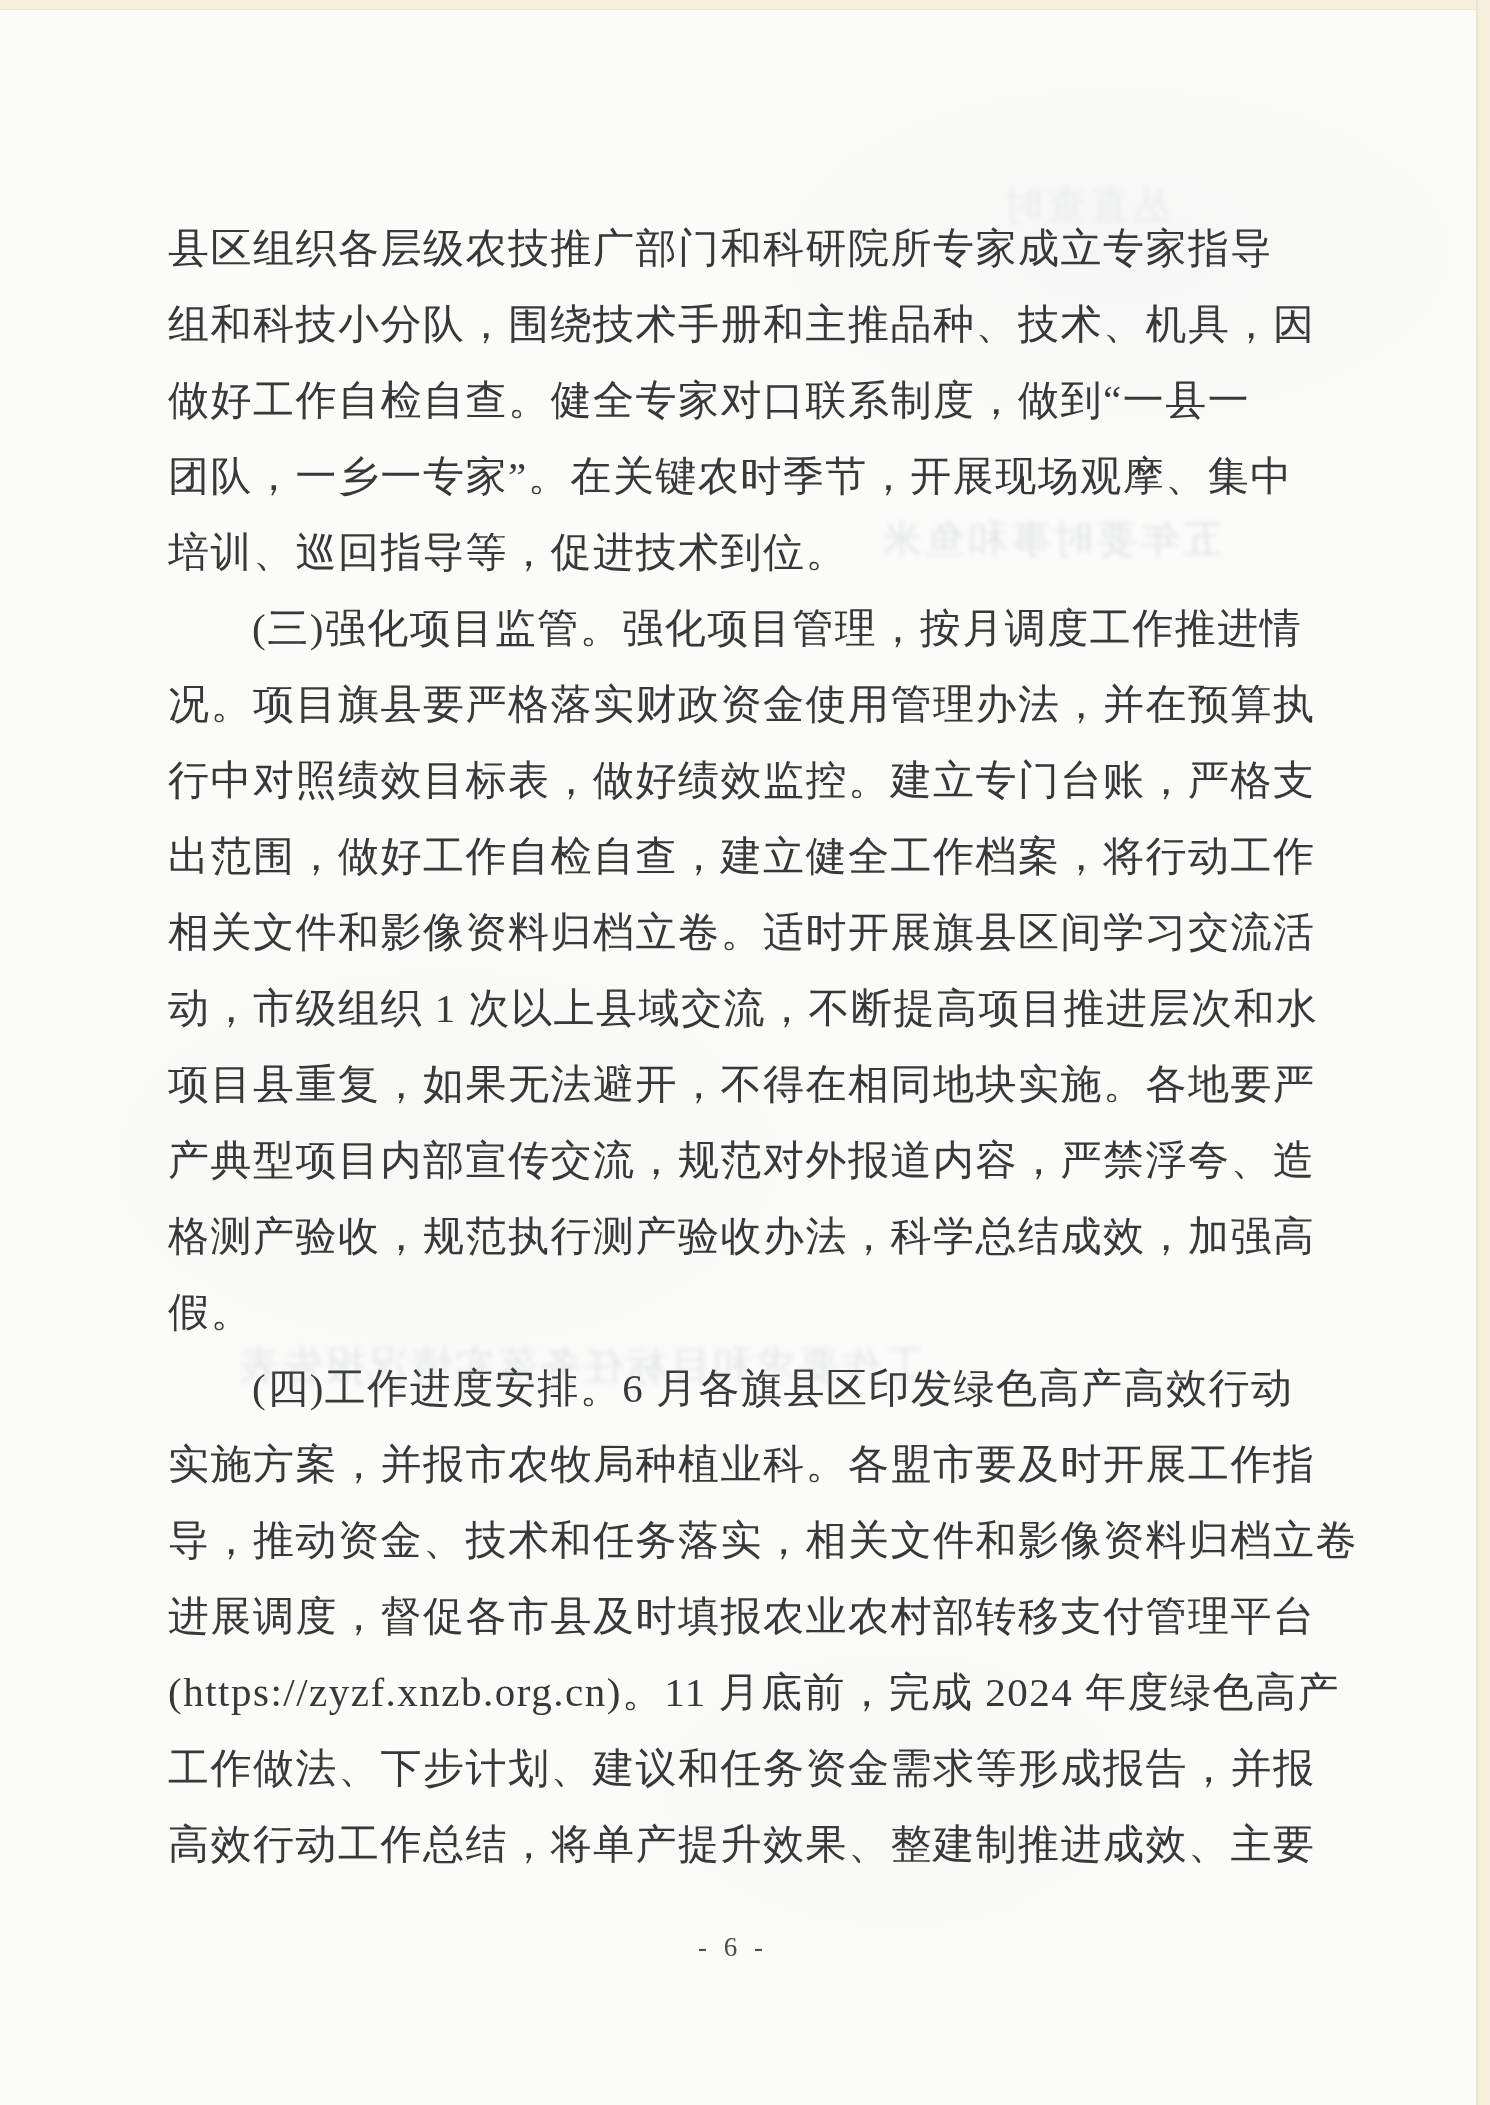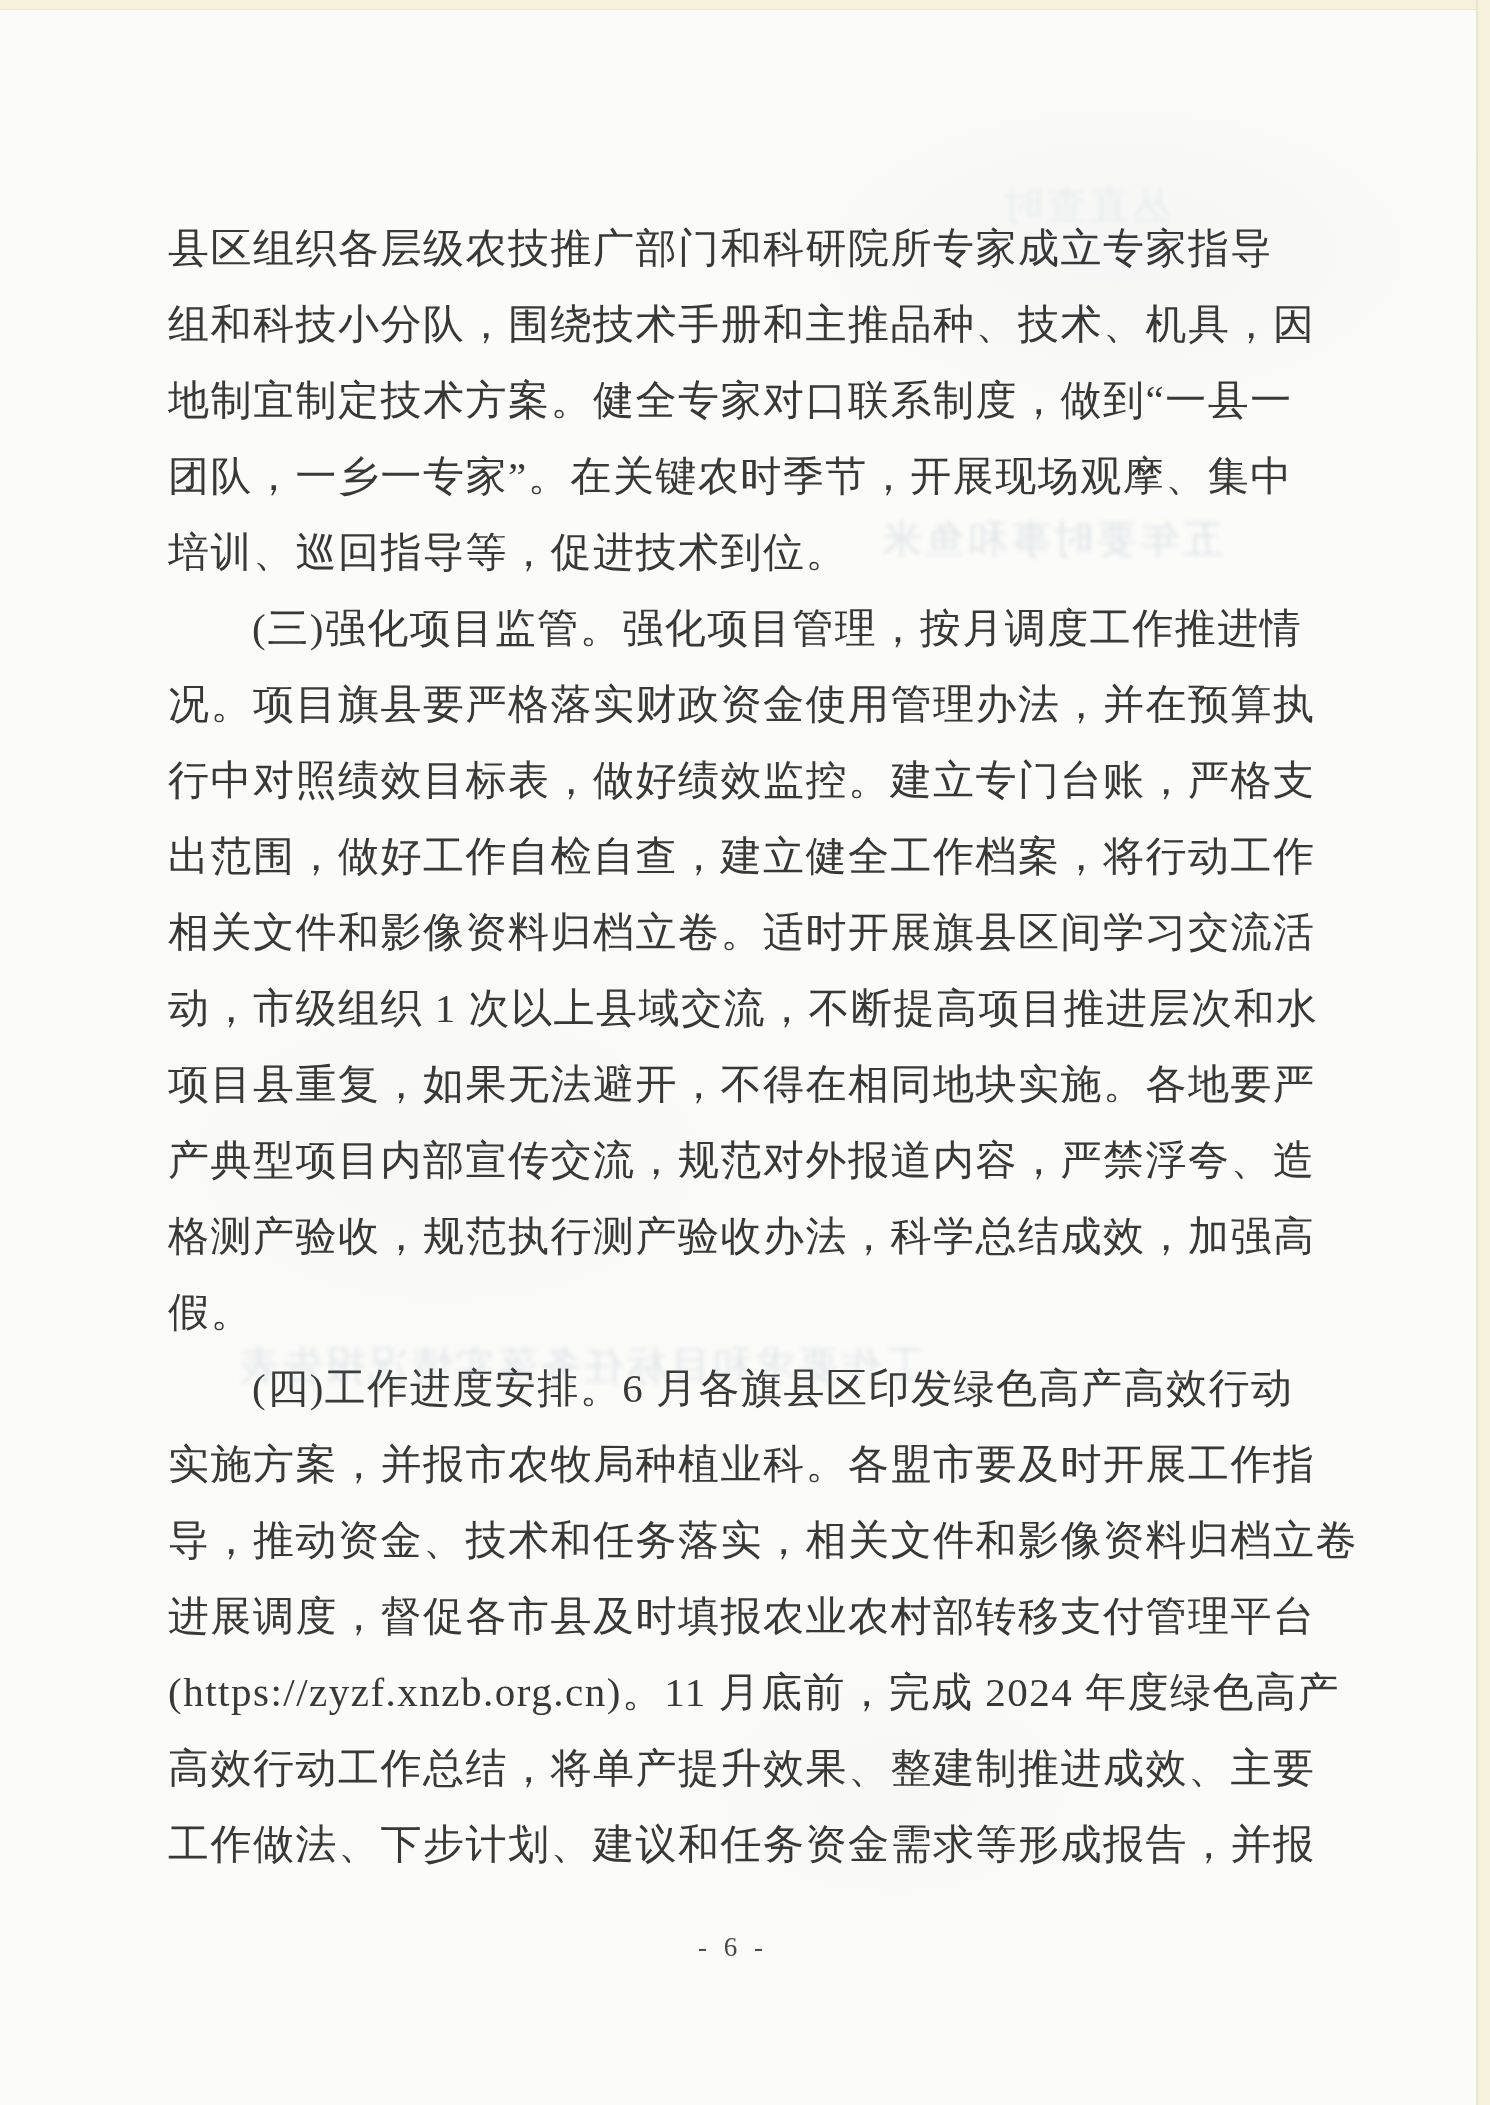--- a/index.html
+++ b/index.html
@@ -80,40 +80,40 @@
 <div class="page">
 
   <div class="edge-top"></div>
   <div class="edge-right"></div>
 
   <div class="ghost ghost-3">丛直查时</div>
 
   <main class="text-block">
     <div class="line">县区组织各层级农技推广部门和科研院所专家成立专家指导</div>
     <div class="line">组和科技小分队，围绕技术手册和主推品种、技术、机具，因</div>
-    <div class="line">地制宜制定技术方案。健全专家对口联系制度，做到“一县一</div>
+    <div class="line">做好工作自检自查。健全专家对口联系制度，做到“一县一</div>
     <div class="line">团队，一乡一专家”。在关键农时季节，开展现场观摩、集中</div>
     <div class="line">培训、巡回指导等，促进技术到位。</div>
     <div class="line indent">(三)强化项目监管。强化项目管理，按月调度工作推进情</div>
     <div class="line">况。项目旗县要严格落实财政资金使用管理办法，并在预算执</div>
     <div class="line">行中对照绩效目标表，做好绩效监控。建立专门台账，严格支</div>
     <div class="line">出范围，做好工作自检自查，建立健全工作档案，将行动工作</div>
     <div class="line">相关文件和影像资料归档立卷。适时开展旗县区间学习交流活</div>
     <div class="line">动，市级组织 1 次以上县域交流，不断提高项目推进层次和水</div>
     <div class="line">项目县重复，如果无法避开，不得在相同地块实施。各地要严</div>
     <div class="line">产典型项目内部宣传交流，规范对外报道内容，严禁浮夸、造</div>
     <div class="line">格测产验收，规范执行测产验收办法，科学总结成效，加强高</div>
     <div class="line">假。</div>
     <div class="line indent">(四)工作进度安排。6 月各旗县区印发绿色高产高效行动</div>
     <div class="line">实施方案，并报市农牧局种植业科。各盟市要及时开展工作指</div>
     <div class="line">导，推动资金、技术和任务落实，相关文件和影像资料归档立卷</div>
     <div class="line">进展调度，督促各市县及时填报农业农村部转移支付管理平台</div>
     <div class="line">(https://zyzf.xnzb.org.cn)。11 月底前，完成 2024 年度绿色高产</div>
+    <div class="line">工作做法、下步计划、建议和任务资金需求等形成报告，并报</div>
     <div class="line">高效行动工作总结，将单产提升效果、整建制推进成效、主要</div>
-    <div class="line">工作做法、下步计划、建议和任务资金需求等形成报告，并报</div>
   </main>
 
   <div class="ghost ghost-1">五年要时事和鱼米</div>
   <div class="ghost ghost-2">工作要求和目标任务落实情况报告表</div>
 
   <div class="page-number">- 6 -</div>
 
 </div>
 
 </body></html>

